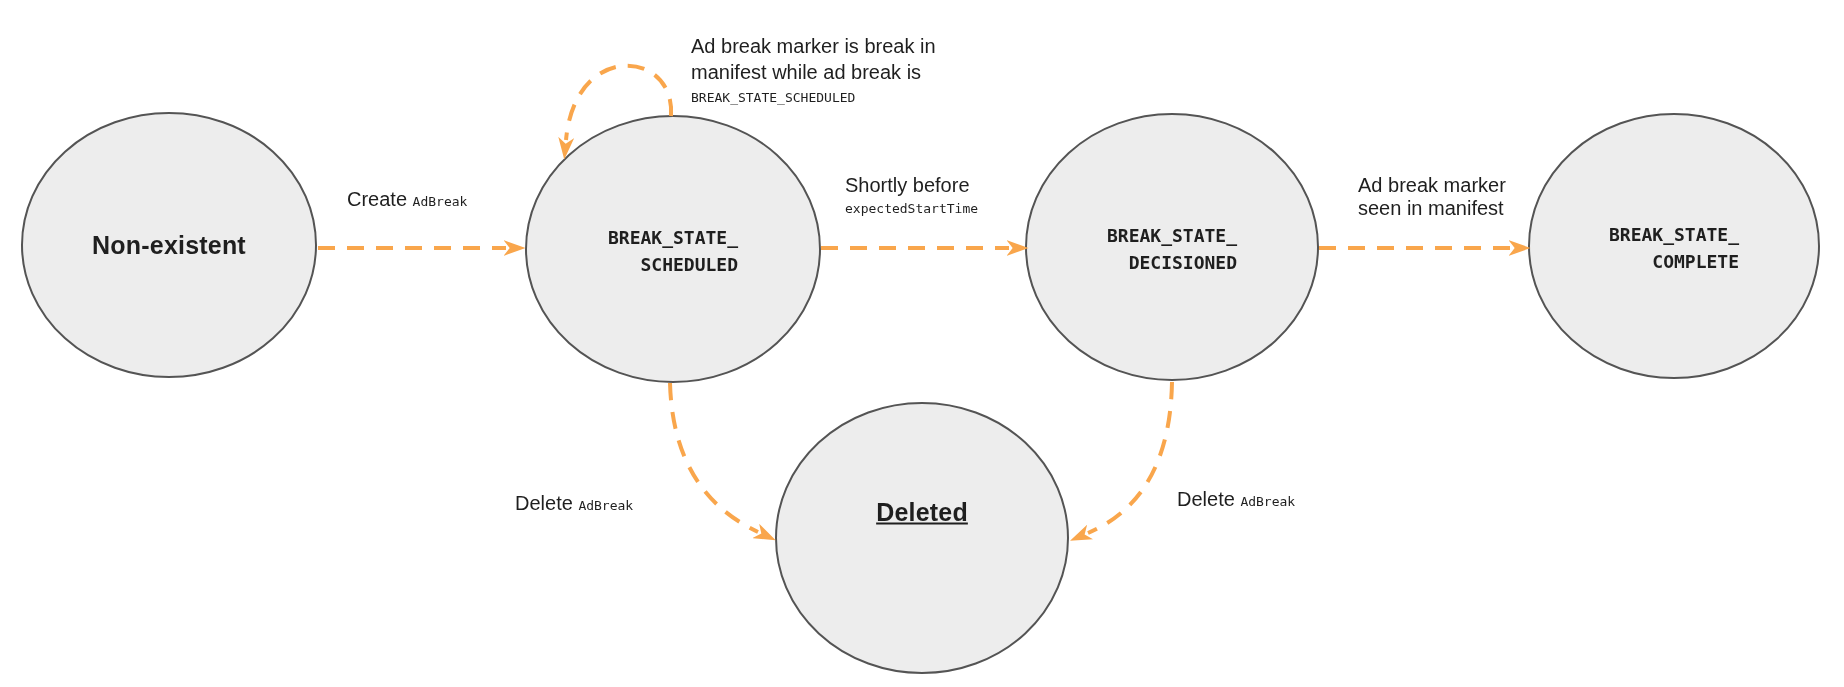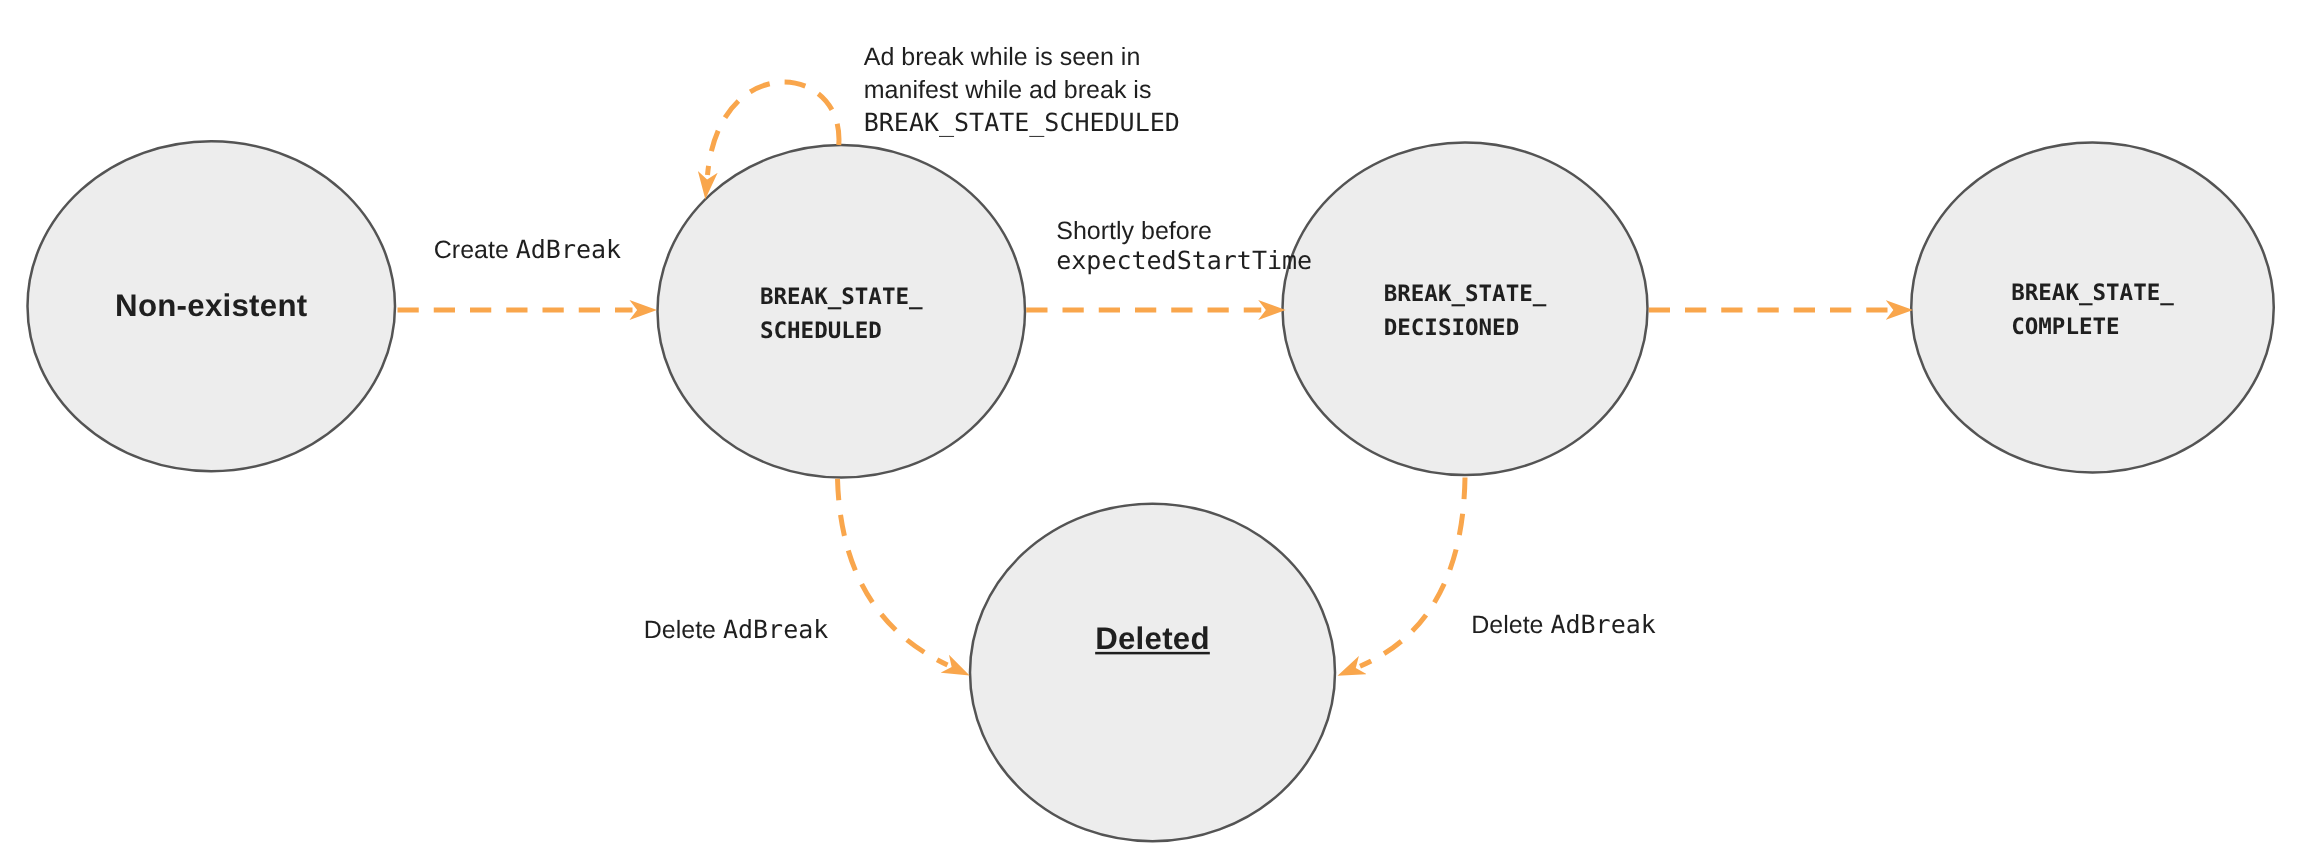--- a/index.html
+++ b/index.html
@@ -10,32 +10,32 @@
     font-family:"Liberation Sans",sans-serif;
     color:var(--text,#1f1f1f);
     overflow:hidden;
   }
   svg.layer{position:absolute;left:0;top:0;}
   .node{fill:var(--node-fill,#ededed);stroke:var(--node-border,#545454);stroke-width:2;}
   .edge{fill:none;stroke:var(--orange,#f9a64c);stroke-width:4;stroke-dasharray:17 12;}
   .arrowhead{fill:var(--orange,#f9a64c);}
   .nlabel{
     position:absolute;transform:translate(-50%,-50%);
-    text-align:left;font-weight:bold;white-space:nowrap;
+    text-align:right;font-weight:bold;white-space:nowrap;
   }
   .plain-name{font-size:25px;letter-spacing:0.2px;}
   .state-name{
     font-family:"DejaVu Sans Mono",monospace;
     font-size:18px;line-height:27px;font-weight:bold;
   }
   .elabel{
     position:absolute;font-size:20px;line-height:26px;white-space:nowrap;
   }
   .elabel.tight{line-height:23px;margin-left:18px;}
-  .code{font-family:"DejaVu Sans Mono",monospace;font-size:20px;}
+  .code{font-family:"DejaVu Sans Mono",monospace;font-size:13px;}
 </style>
 </head>
 <body>
 
 <div class="canvas">
 
   <svg class="layer" width="1844" height="687" viewBox="0 0 1844 687">
     <defs>
       <marker id="arrow" markerUnits="userSpaceOnUse" markerWidth="22" markerHeight="16" viewBox="0 0 18 13" refX="2" refY="6.5" orient="auto">
         <path class="arrowhead" d="M0,0 L18,6.5 L0,13 L5,6.5 Z"></path>
@@ -77,30 +77,34 @@
 
   <div class="nlabel plain-name" style="left:922px;top:512px;text-decoration:underline;">
     <span>Deleted</span>
   </div>
 
   <div class="elabel" style="left:347px;top:186px;text-align:center;">
     <span>Create </span><span class="code">AdBreak</span>
   </div>
 
   <div class="elabel" style="left:691px;top:33px;">
-    <div>Ad break while is seen in</div>
+    <div>Ad break marker is break in</div>
     <div>manifest while ad break is</div>
     <div class="code">BREAK_STATE_SCHEDULED</div>
   </div>
 
   <div class="elabel tight" style="left:827px;top:174px;">
     <div>Shortly before</div>
     <div class="code">expectedStartTime</div>
   </div>
 
+  <div class="elabel tight" style="left:1340px;top:174px;">
+    <div>Ad break marker</div>
+    <div>seen in manifest</div>
+  </div>
 
   <div class="elabel" style="left:515px;top:490px;">
     <span>Delete </span><span class="code">AdBreak</span>
   </div>
 
   <div class="elabel" style="left:1177px;top:486px;">
     <span>Delete </span><span class="code">AdBreak</span>
   </div>
 
 </div>

